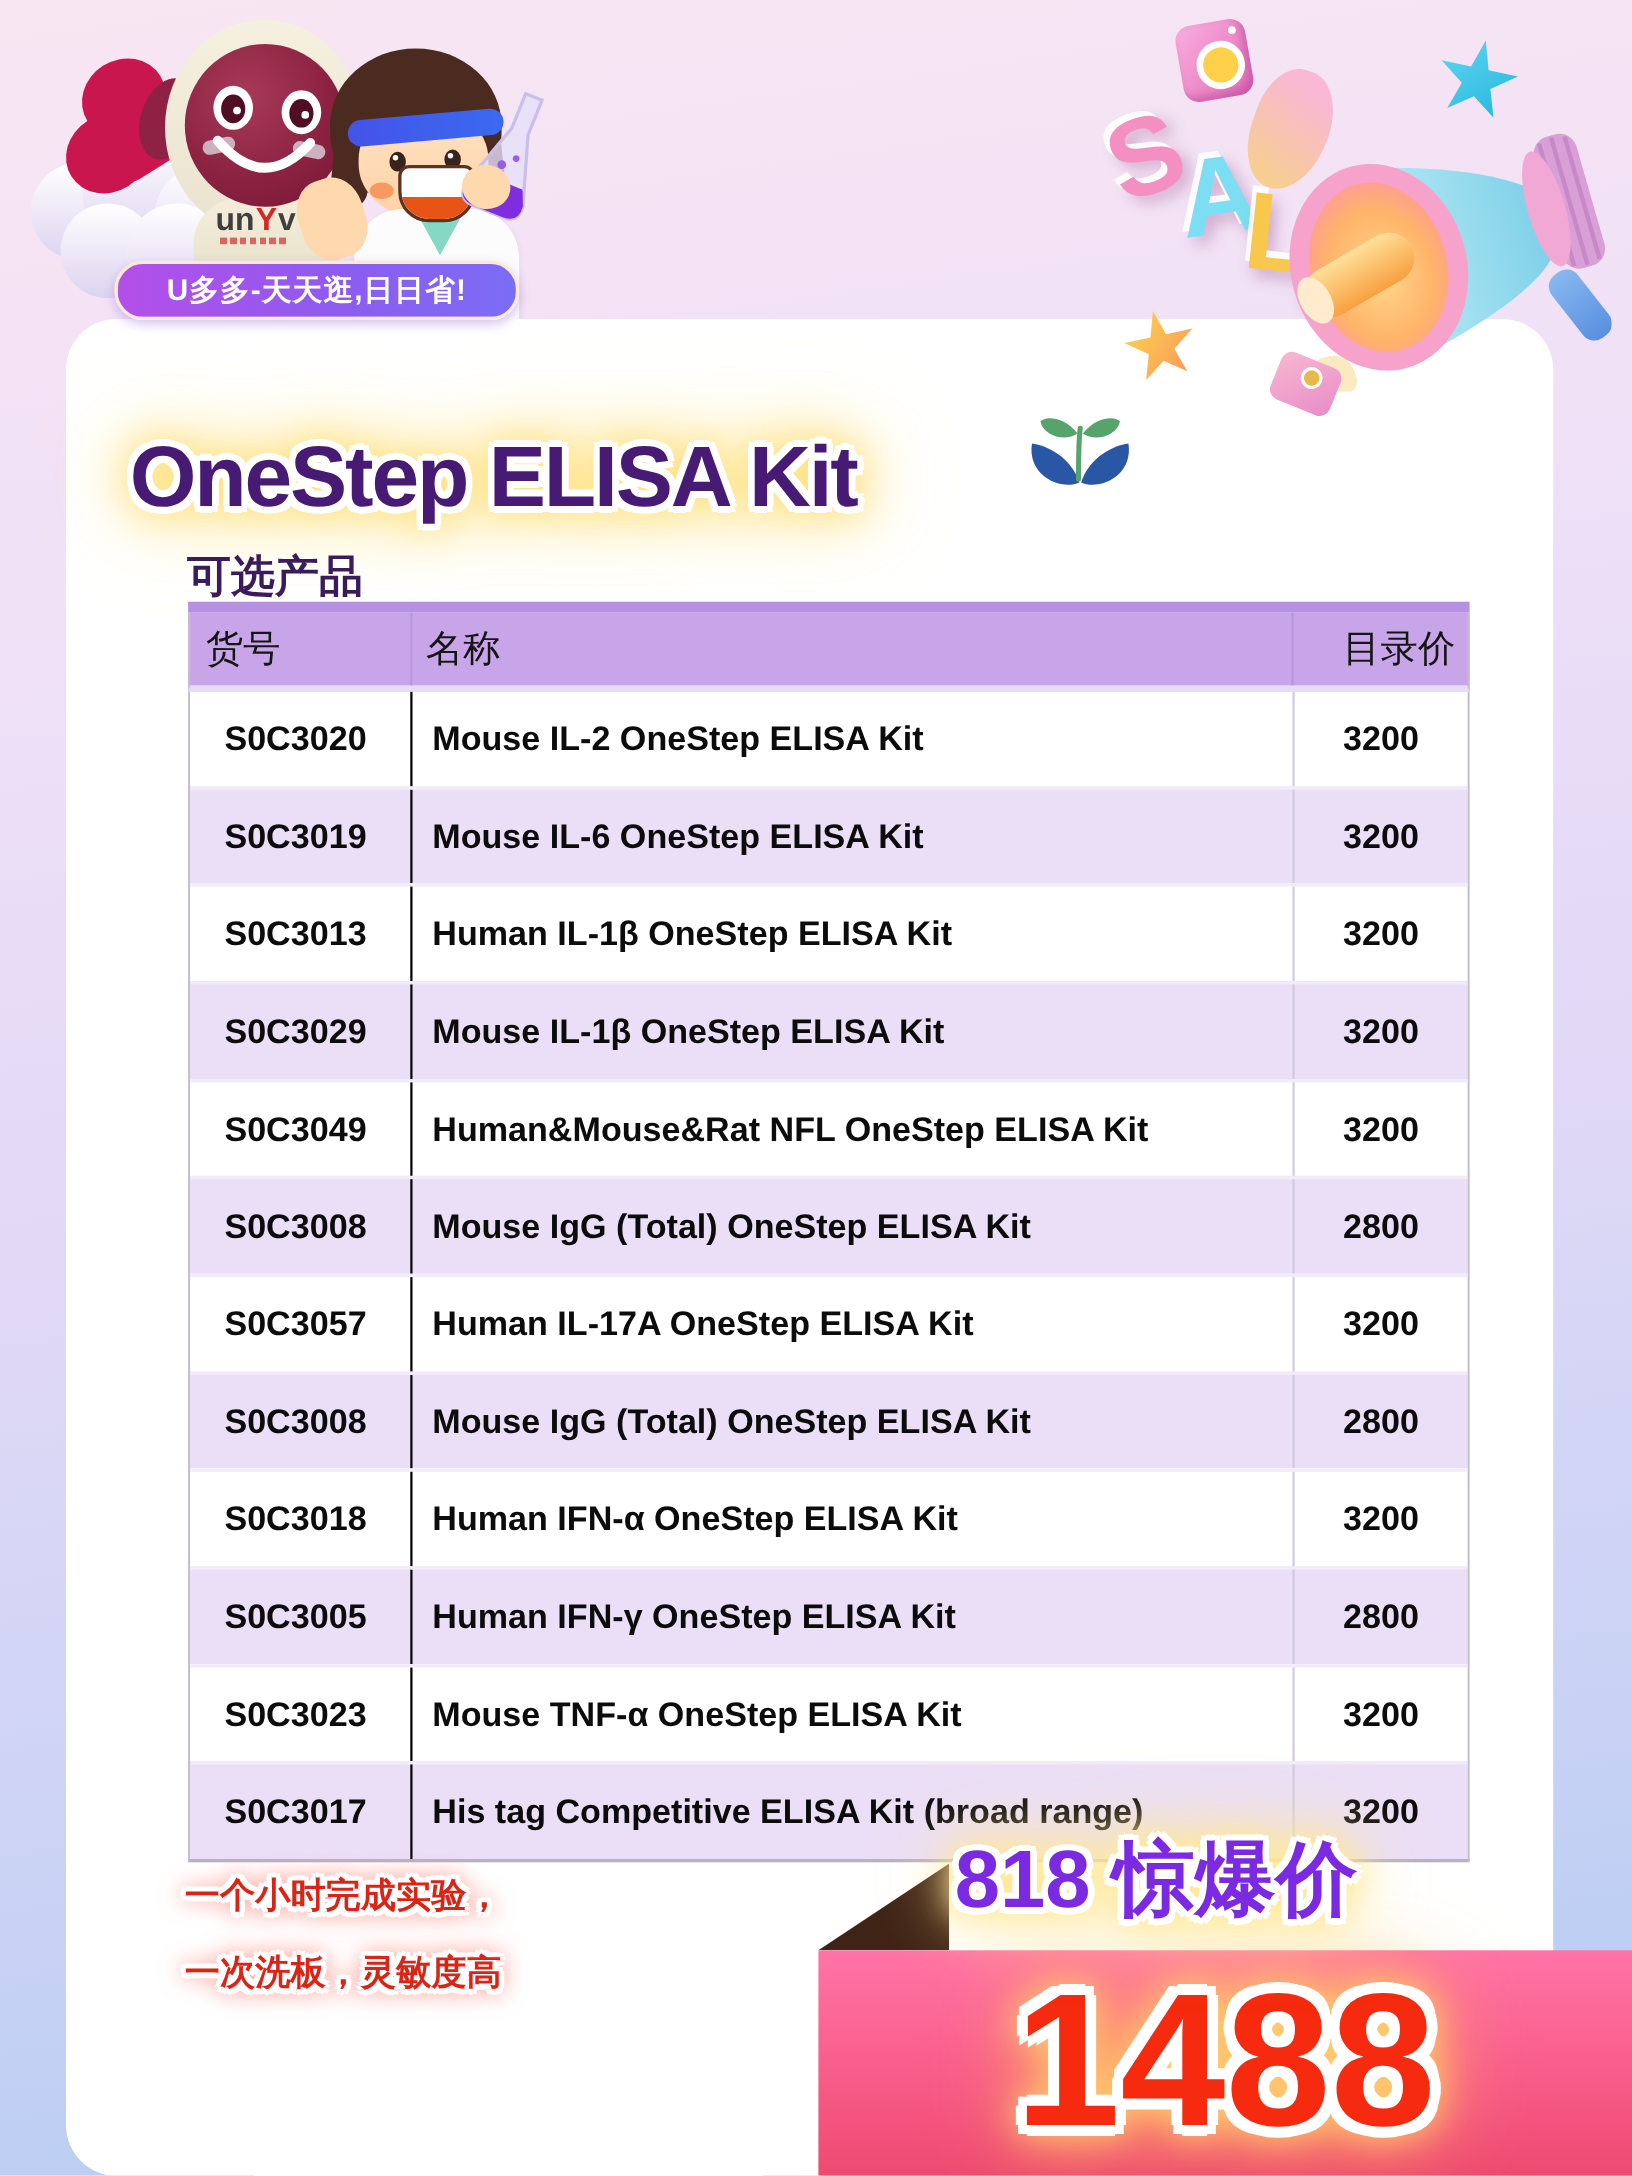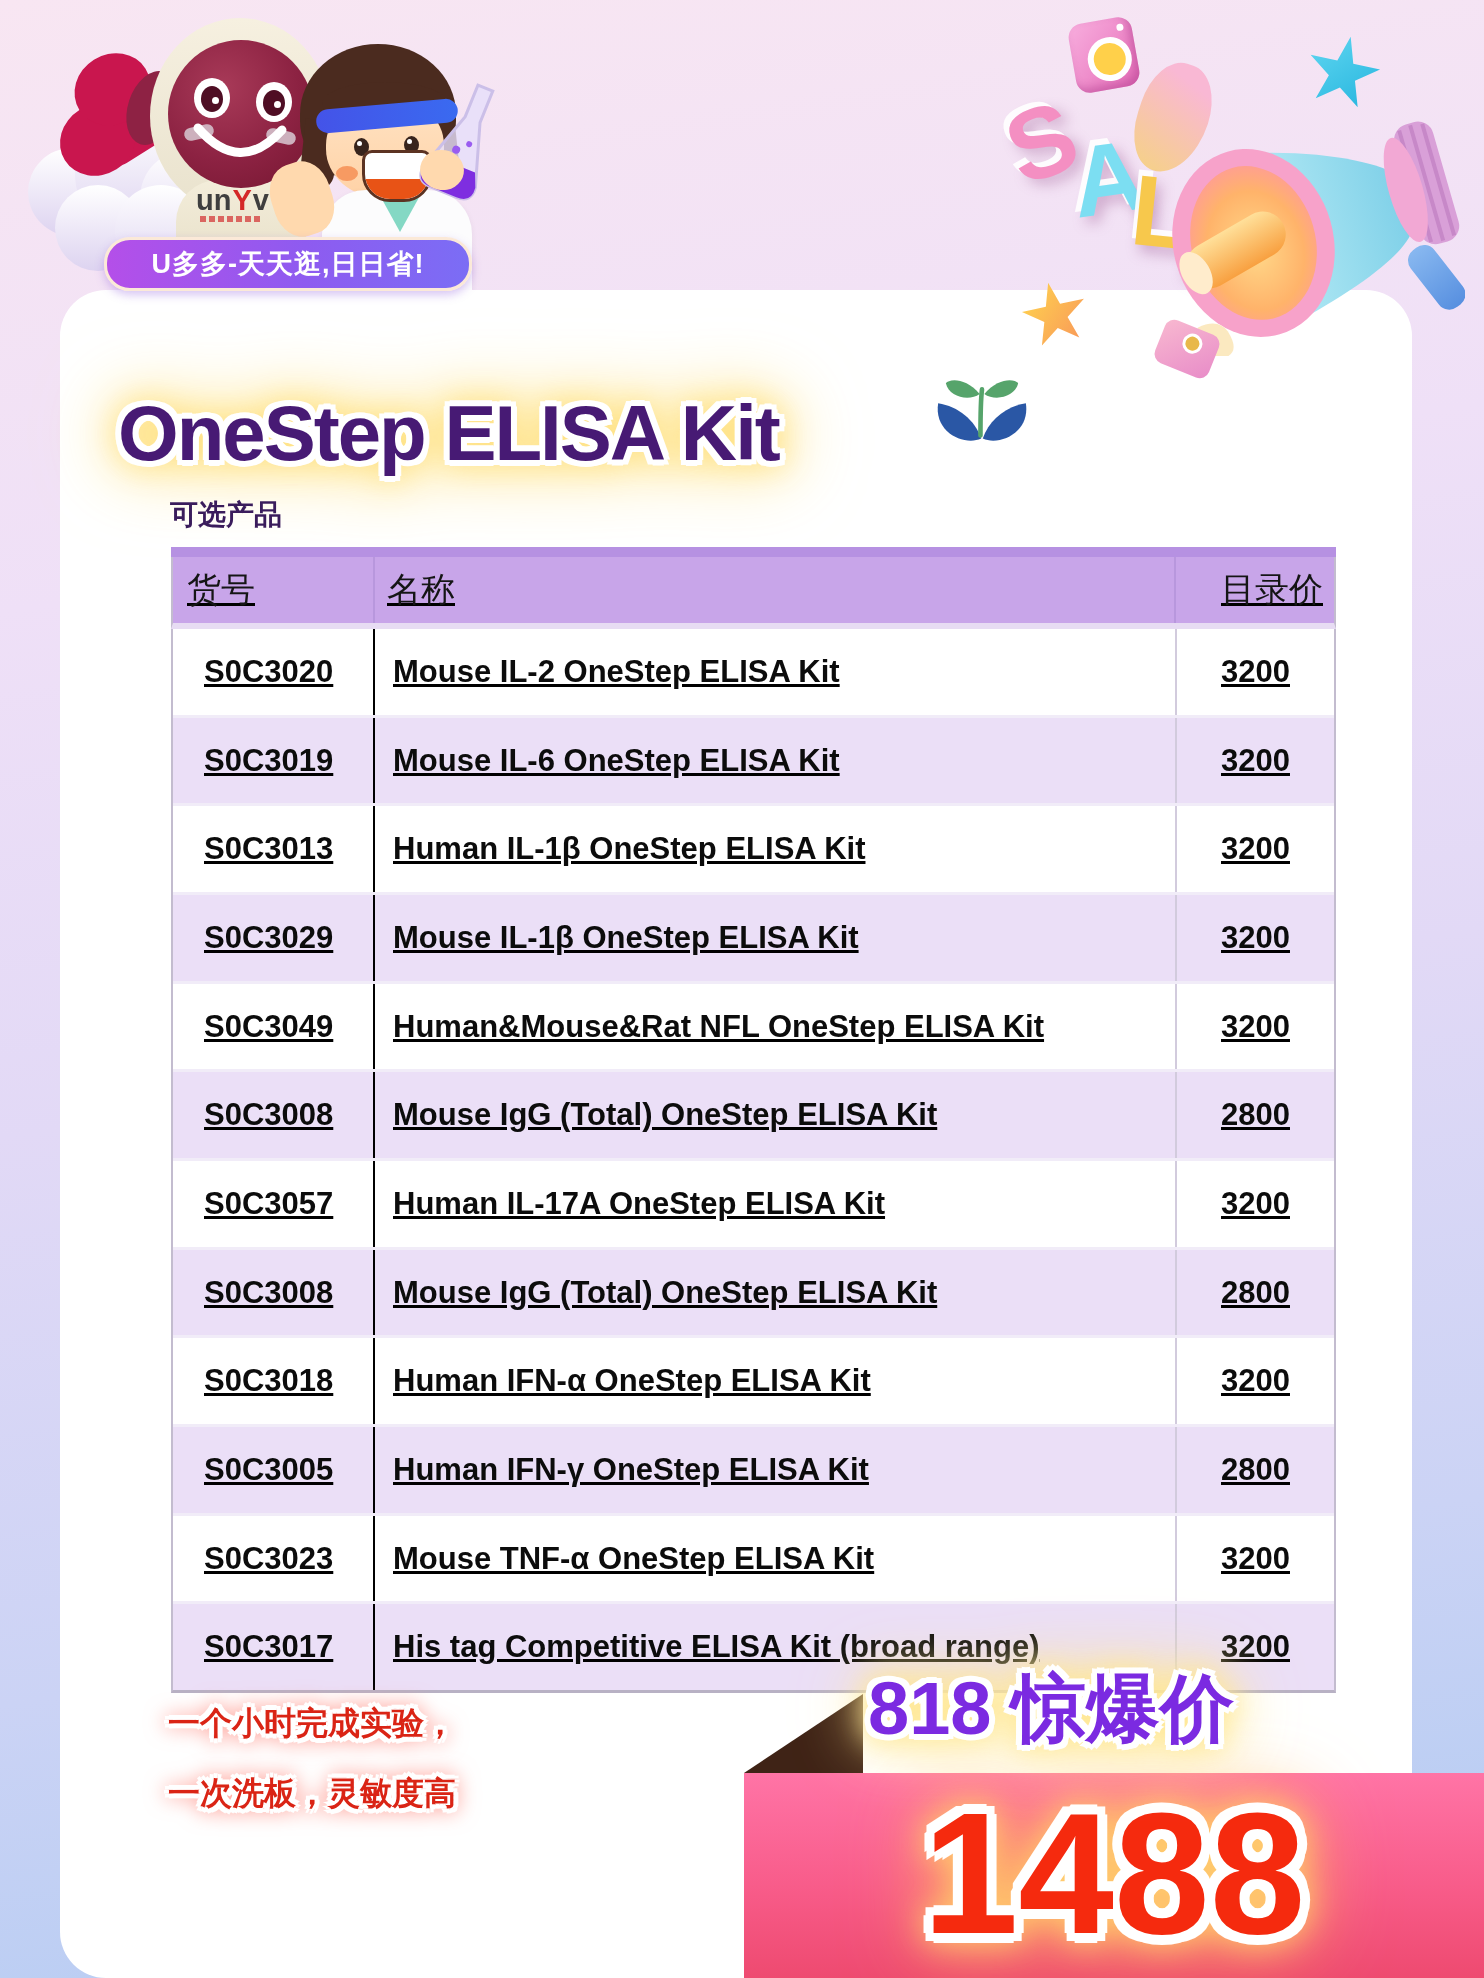--- a/index.html
+++ b/index.html
@@ -98,22 +98,22 @@
   .title{left:118px;top:388px;font-size:78px;font-weight:800;letter-spacing:-2px;color:#471a74;z-index:3;
     text-shadow:-5px -5px 0 #fff,0 -6px 0 #fff,5px -5px 0 #fff,-6px 0 0 #fff,6px 0 0 #fff,-5px 5px 0 #fff,0 6px 0 #fff,5px 5px 0 #fff;
     filter:drop-shadow(0 0 16px rgba(255,226,130,.95)) drop-shadow(0 0 34px rgba(255,226,130,.75));}
   .logo{z-index:3;}
   .brand-en{left:1040px;top:368px;font-size:44px;font-weight:800;color:#2f6cb3;}
   .brand-cn{left:1044px;top:418px;font-size:33px;font-weight:bold;color:#2f6cb3;letter-spacing:30px;white-space:nowrap;}
   .logo-divider{left:1188px;top:374px;width:3px;height:88px;background:#49b8a0;}
   .tagline{left:1202px;top:370px;font-size:27px;line-height:35px;color:#1c1c1c;}
 
   
-  .section-title{left:170px;top:496px;font-size:28px;font-weight:800;color:#3a1c5c;z-index:3;}
-  .tablewrap{left:171px;top:547px;width:1165px;z-index:3;text-decoration:underline;}
+  .section-title{left:170px;top:496px;font-size:40px;font-weight:800;color:#3a1c5c;z-index:3;}
+  .tablewrap{left:171px;top:547px;width:1165px;z-index:3;}
   .t-topstrip{height:10px;background:#b691e2;}
   .t-header{height:72px;background:#c8a5e9;display:flex;align-items:center;
     border-left:2px solid #c3bccf;border-right:2px solid #c3bccf;border-bottom:6px solid #e7dcf3;
     font-size:34px;color:#151515;box-sizing:border-box;}
   .h-code{width:202px;padding-left:14px;box-sizing:border-box;border-right:2px solid #b897dd;align-self:stretch;display:flex;align-items:center;}
   .h-name{flex:1;padding-left:12px;box-sizing:border-box;align-self:stretch;display:flex;align-items:center;border-right:2px solid #b897dd;}
   .h-price{width:124px;align-self:stretch;display:flex;align-items:center;justify-content:center;padding-left:34px;}
   .t-body{height:1061px;display:flex;flex-direction:column;
     border-left:2px solid #c3bccf;border-right:2px solid #c3bccf;border-bottom:3px solid #b8b1c4;box-sizing:content-box;}
   .t-row{flex:1 1 0;display:flex;background:#fff;font-weight:bold;font-size:31px;color:#0c0c0c;min-height:0;}

